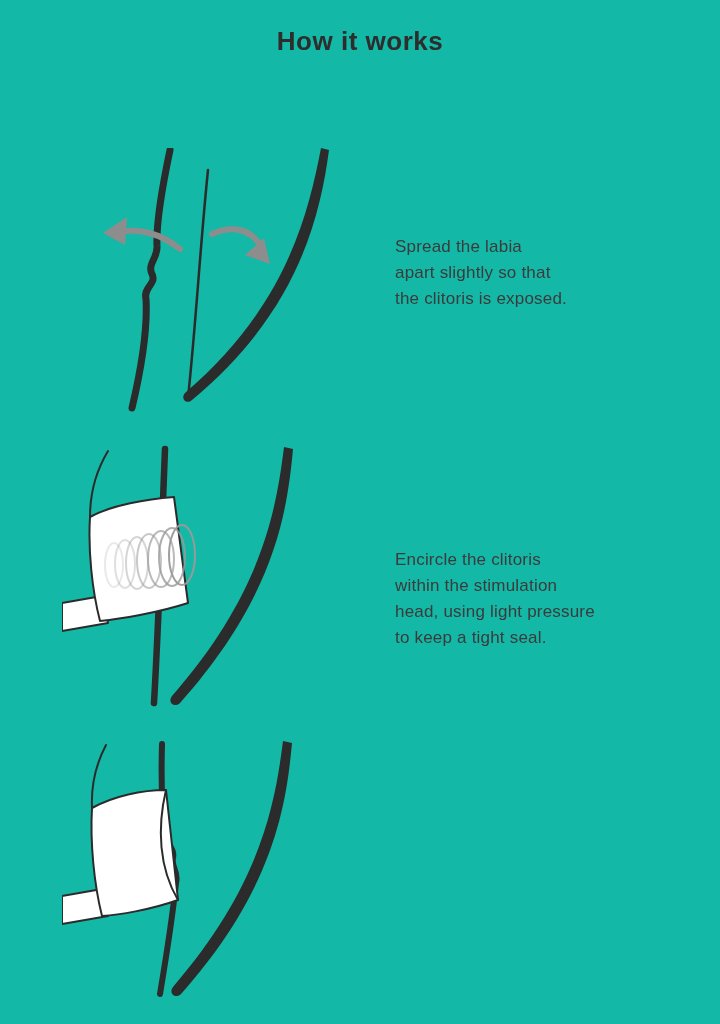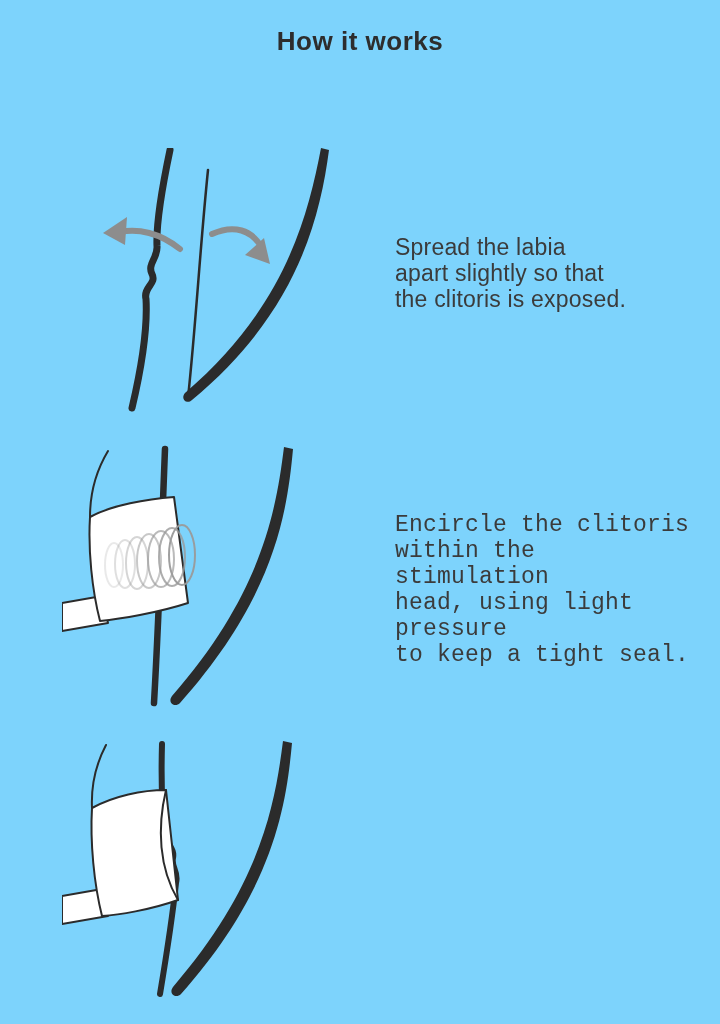--- a/index.html
+++ b/index.html
@@ -1,27 +1,27 @@
 <!DOCTYPE html>
 <html><head>
 <meta charset="utf-8">
 <style>
   * { margin:0; padding:0; box-sizing:border-box; }
   html, body { background:#ffffff; font-family:"Liberation Sans", sans-serif; }
-  .page { position:relative; width:720px; height:1024px; background:#7dd3fc; overflow:hidden; margin:0 auto; }
+  .page { position:relative; width:720px; height:1024px; background:#14b8a6; overflow:hidden; margin:0 auto; }
   .title { position:absolute; top:26px; left:0; width:100%; text-align:center;
            font-size:26px; font-weight:700; color:#2d2d2d; letter-spacing:0.5px; }
   .figure { position:absolute; }
   .figure svg { display:block; width:100%; height:100%; }
-  .caption { position:absolute; left:395px; width:305px; font-size:23px; line-height:26px;
+  .caption { position:absolute; left:395px; width:305px; font-size:17px; line-height:26px;
              color:#3b3b3b; white-space:pre-line; letter-spacing:0.2px; }
   .fig-1 { left:100px; top:148px; width:260px; height:265px; }
   .cap-1 { top:234px; }
   .fig-2 { left:62px;  top:445px; width:240px; height:262px; }
-  .cap-2 { top:512px;font-family:Liberation Mono, monospace; }
+  .cap-2 { top:547px; }
   .fig-3 { left:62px;  top:740px; width:240px; height:258px; }
   .cap-3 { top:842px; }
 </style>
 </head>
 <body>
 
 <div class="page">
 
   <h1 class="title">How it works</h1>
 

